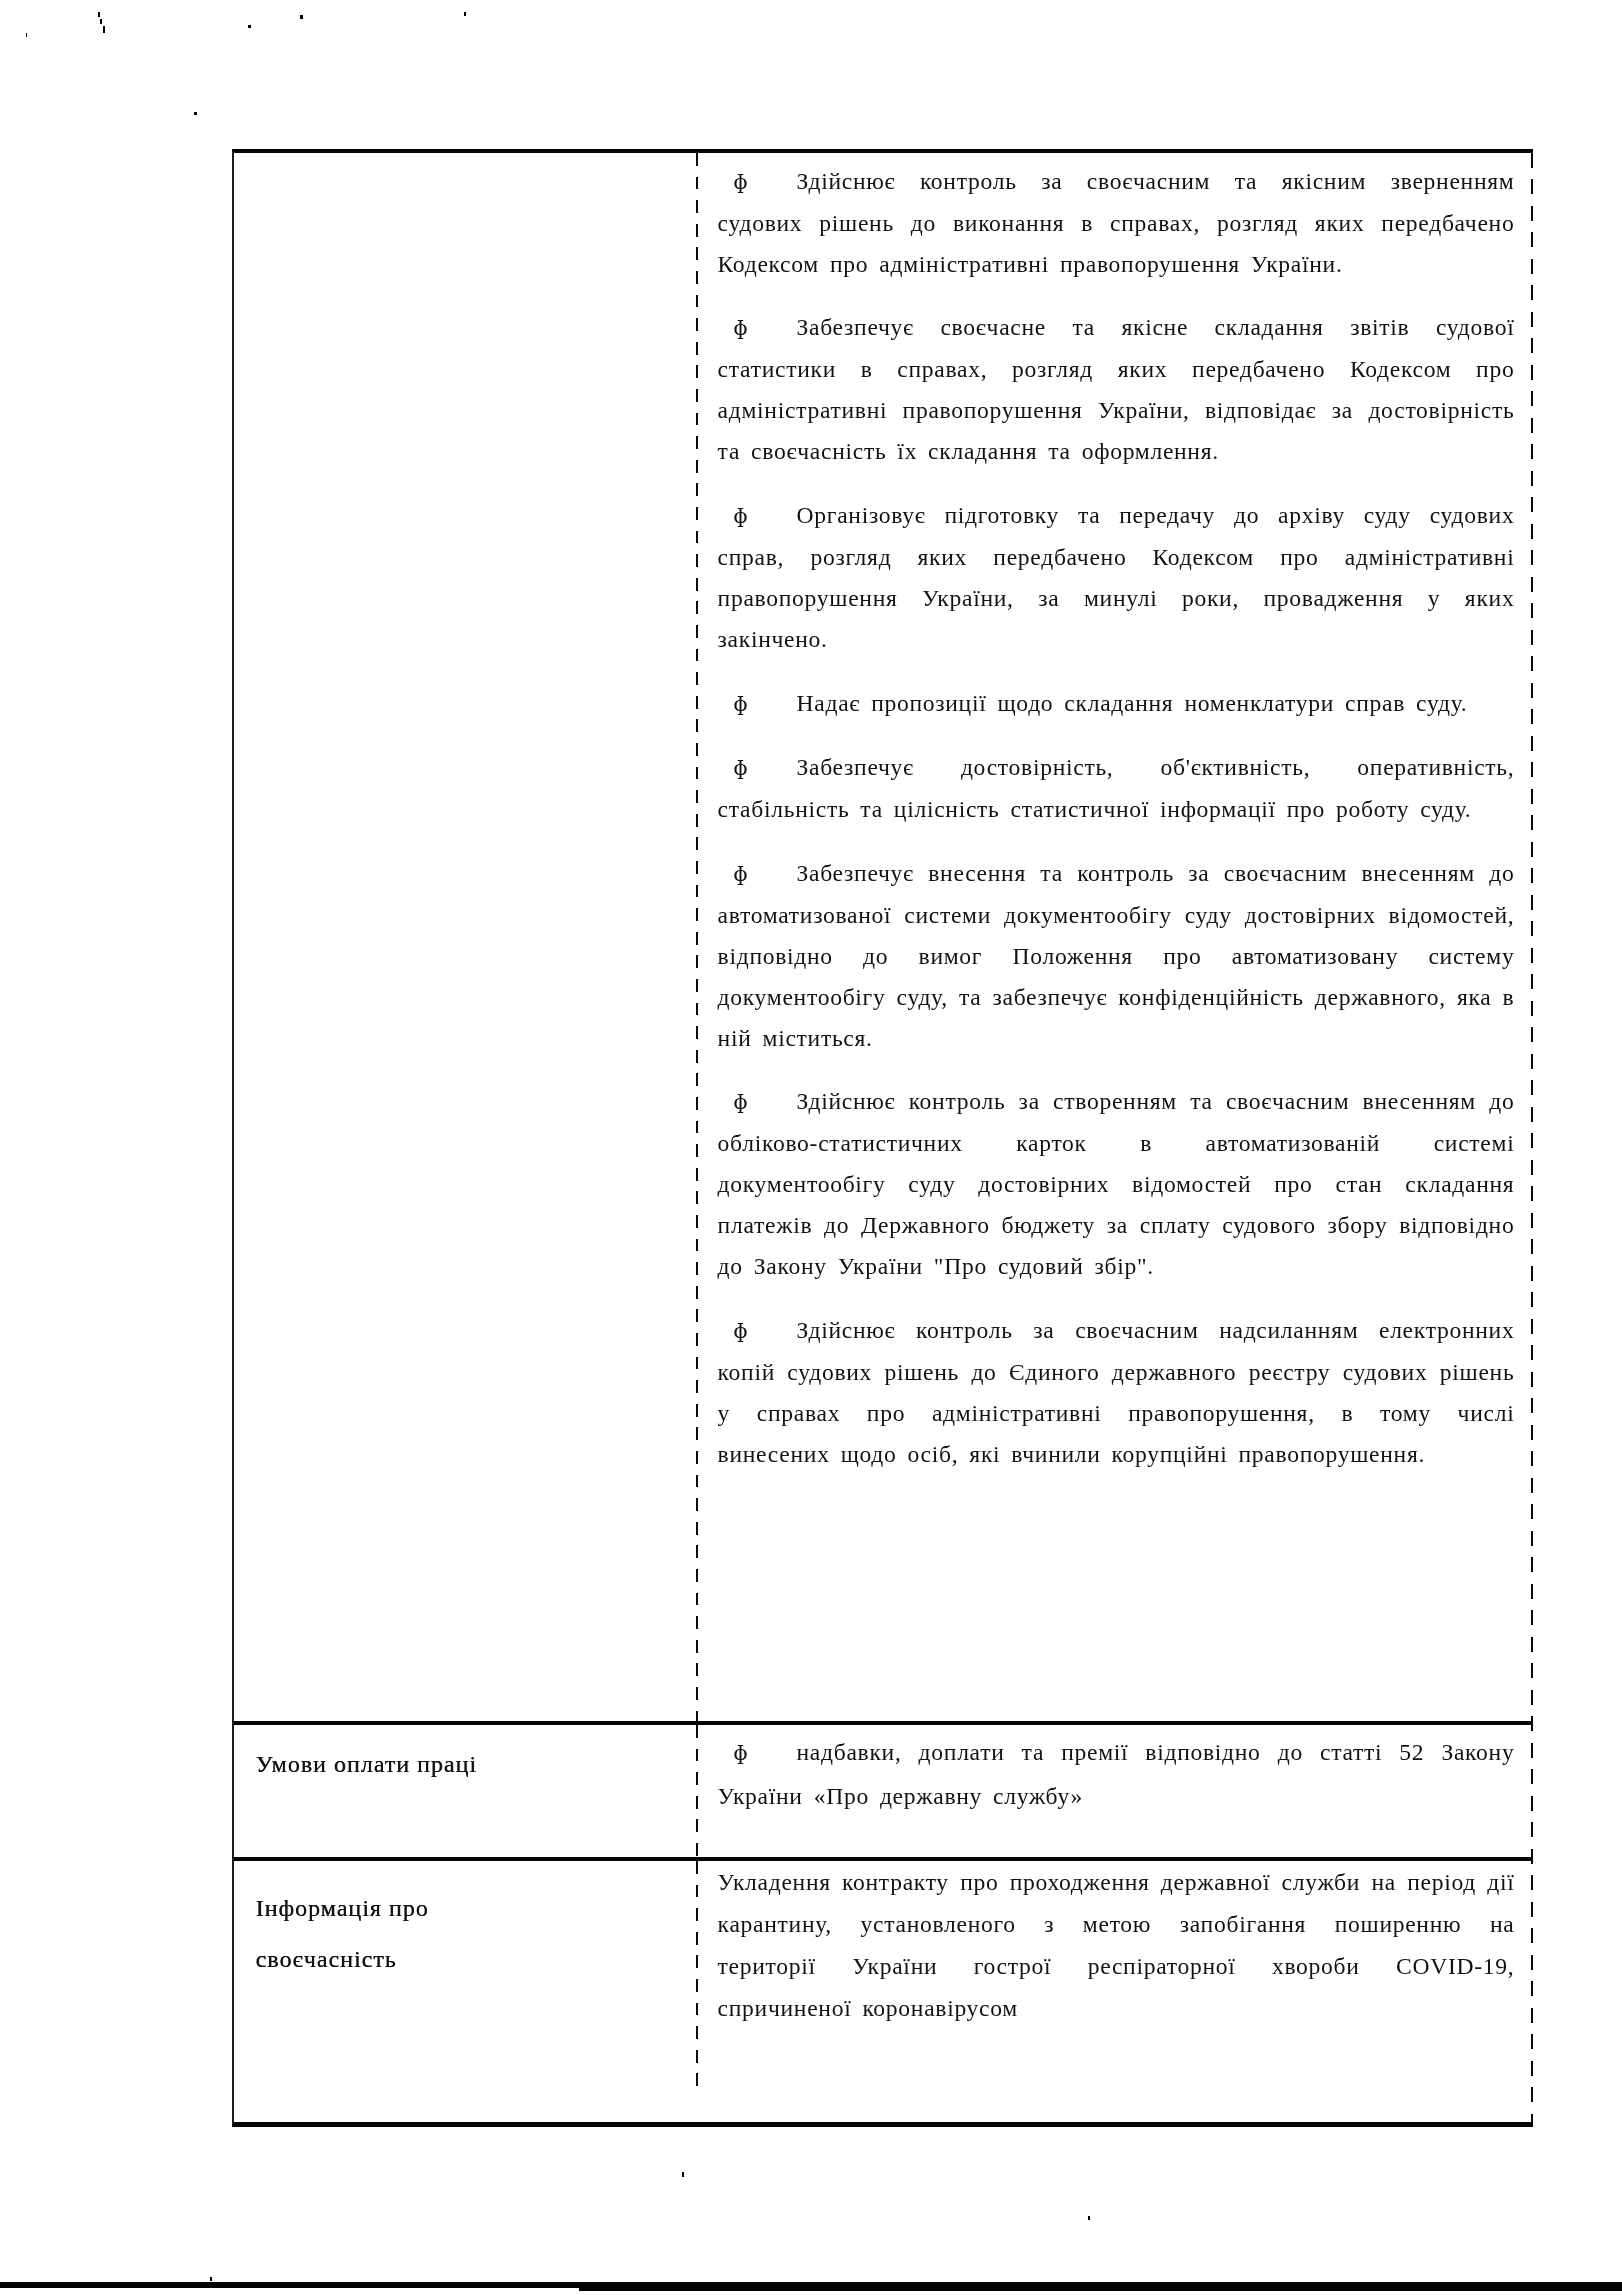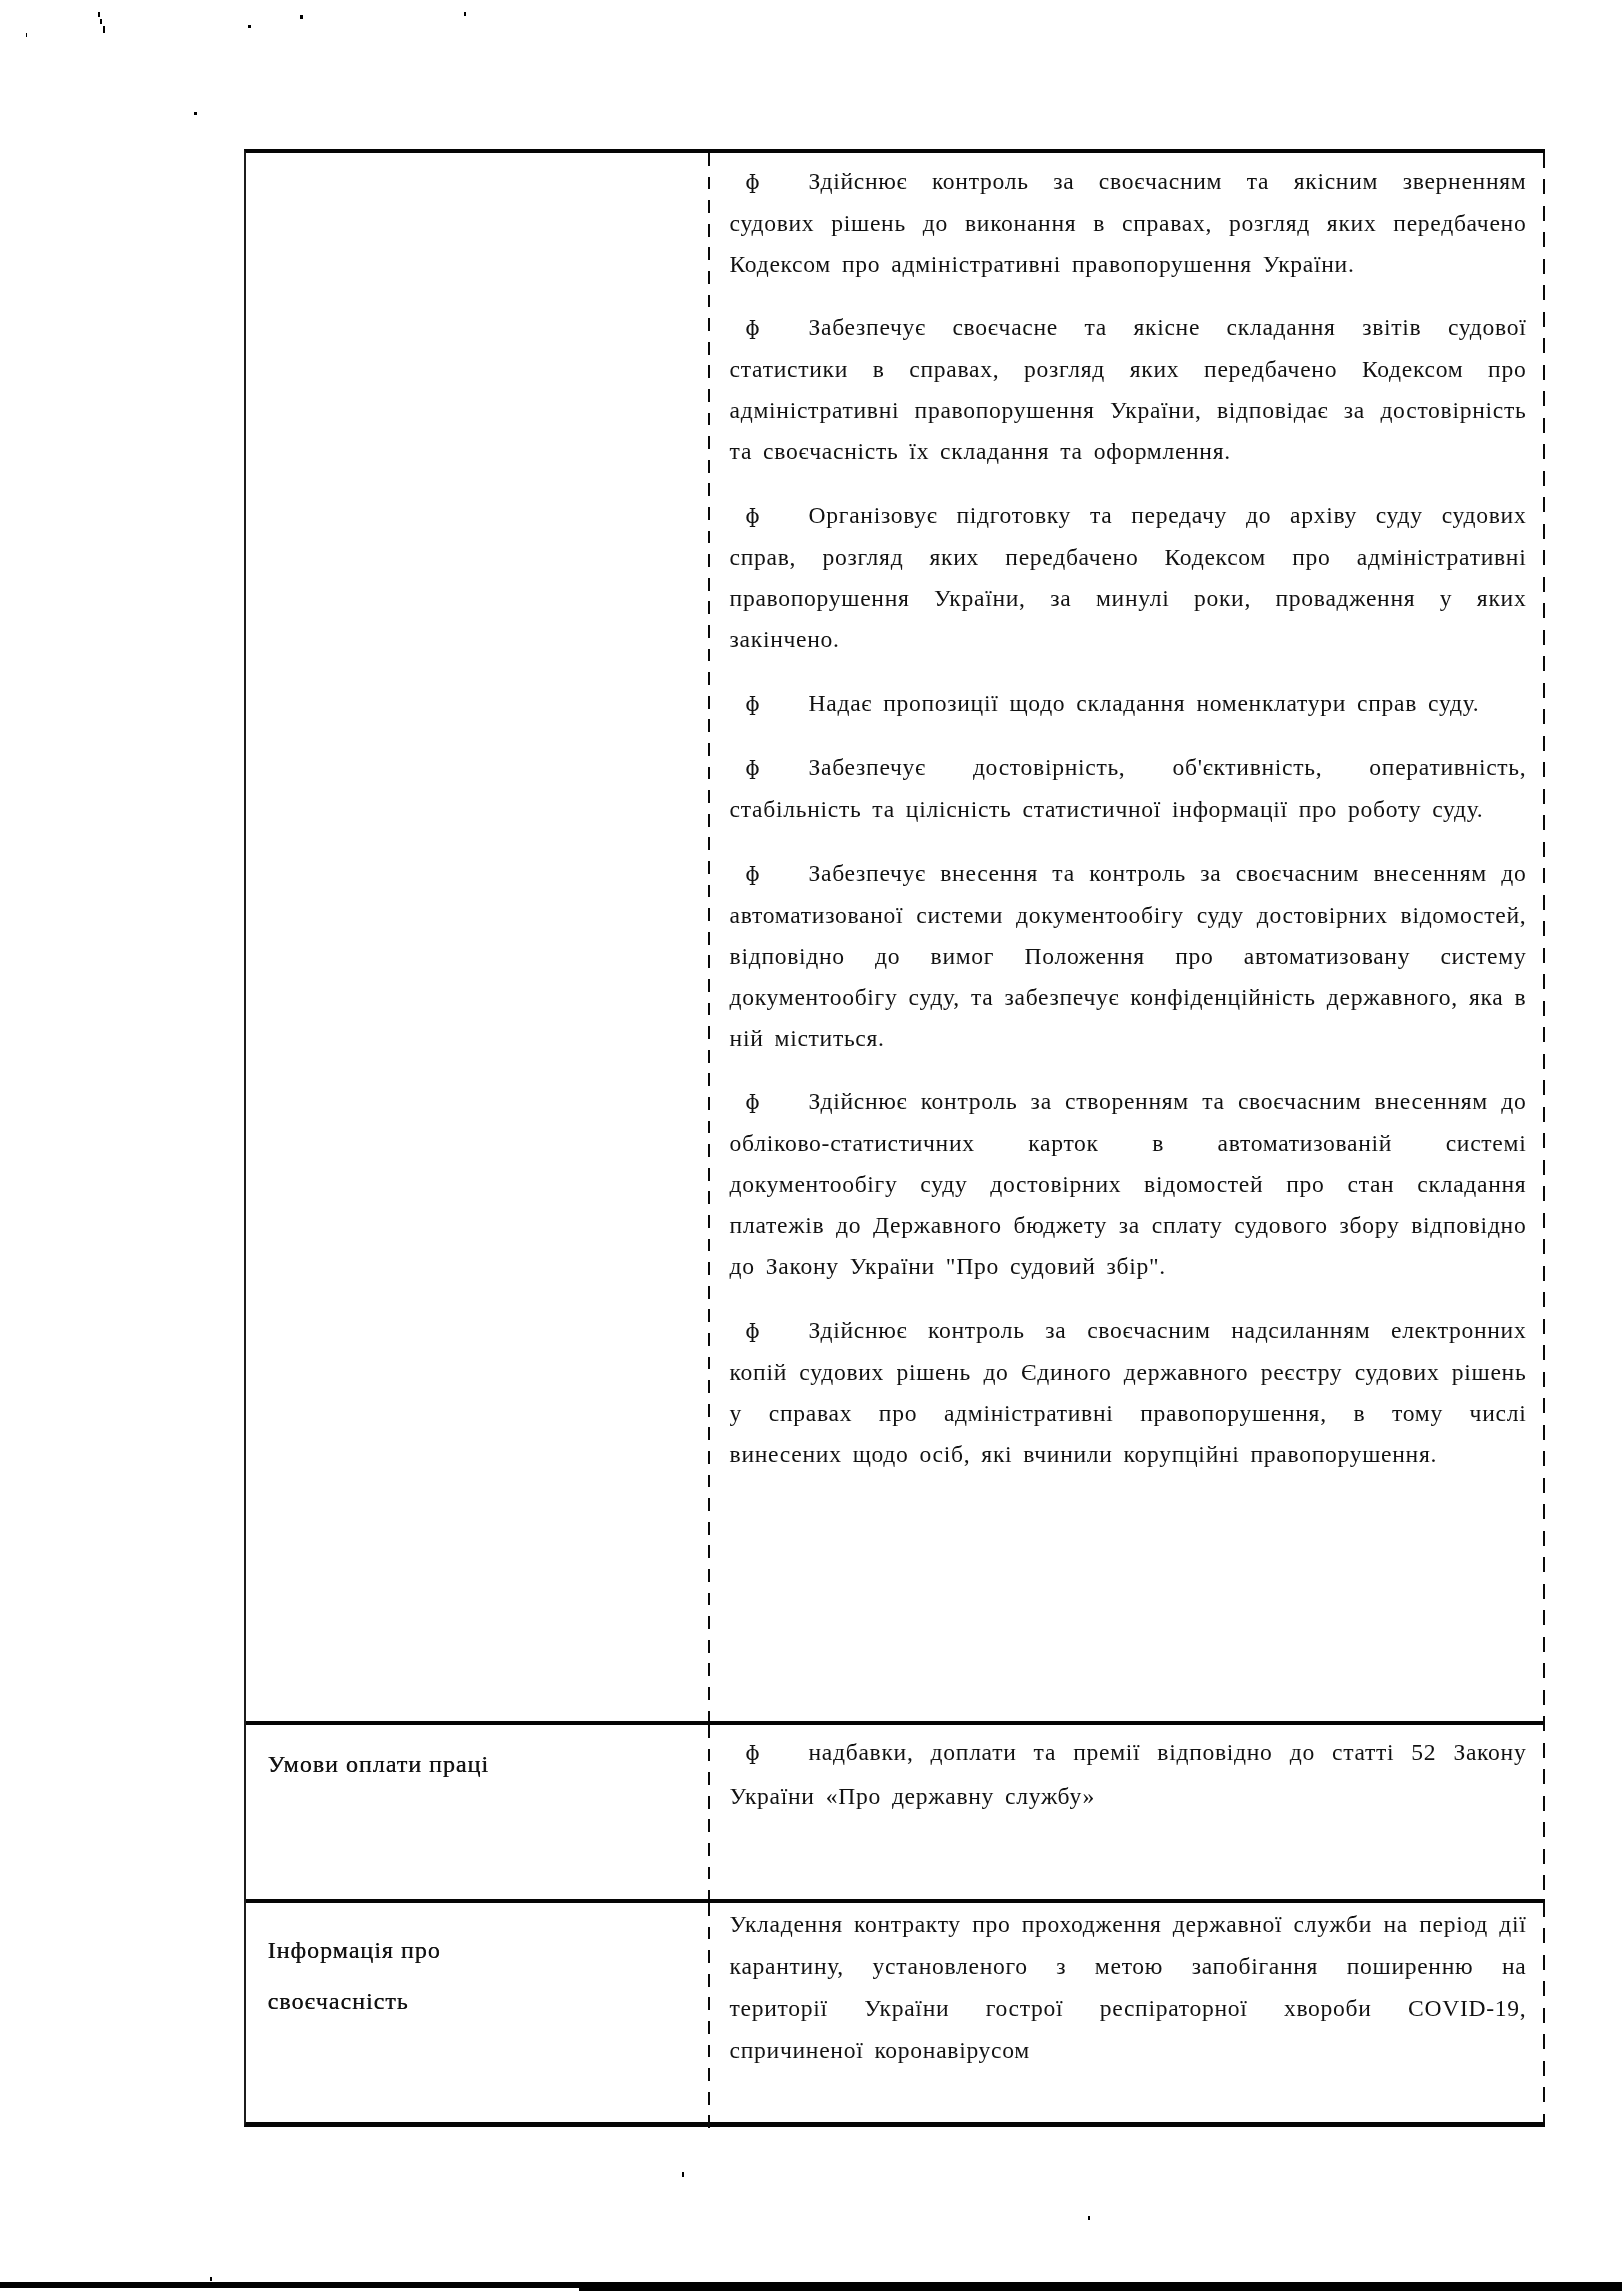--- a/index.html
+++ b/index.html
@@ -11,37 +11,37 @@
     color: #121212;
     overflow: hidden;
   }
   .page {
     position: absolute; inset: 0;
     background: #ffffff;
   }
   
   .vtable {
     position: absolute;
-    left: 244px; top: 149px;
+    left: 232px; top: 149px;
     width: 1301px; height: 1978px;
     border-top: 4.4px solid #050505;
     border-bottom: 5.4px solid #050505;
     border-left: 2px solid #1c1c1c;
   }
   .vtable .right-border {
     position: absolute; top: 0; bottom: 0; right: 0; width: 2px;
     background: repeating-linear-gradient(to bottom, #0a0a0a 0 14.7px, transparent 14.7px 26.5px);
   }
   .vrow { position: relative; display: flex; width: 100%; }
   .vrow .col-divider {
     position: absolute; left: 462px; top: 0; bottom: 0; width: 2px;
     background: repeating-linear-gradient(to bottom, #0a0a0a 0 12.8px, transparent 12.8px 23.6px);
   }
   .row-duties  { height: 1568px; }
-  .row-pay     { height: 178px; border-top: 4.4px solid #050505; }
+  .row-pay     { height: 136px; border-top: 4.4px solid #050505; }
   .row-term    { height: 232px; border-top: 4.4px solid #050505; }
 
   .cell-left {
     width: 462px; flex: none;
     padding: 12.8px 22.6px 0 21.6px;
     font-size: 24px; line-height: 51px;
     letter-spacing: 1px;
     text-shadow: 0.3px 0 0 #2a2a2a;
   }
   .cell-right {

